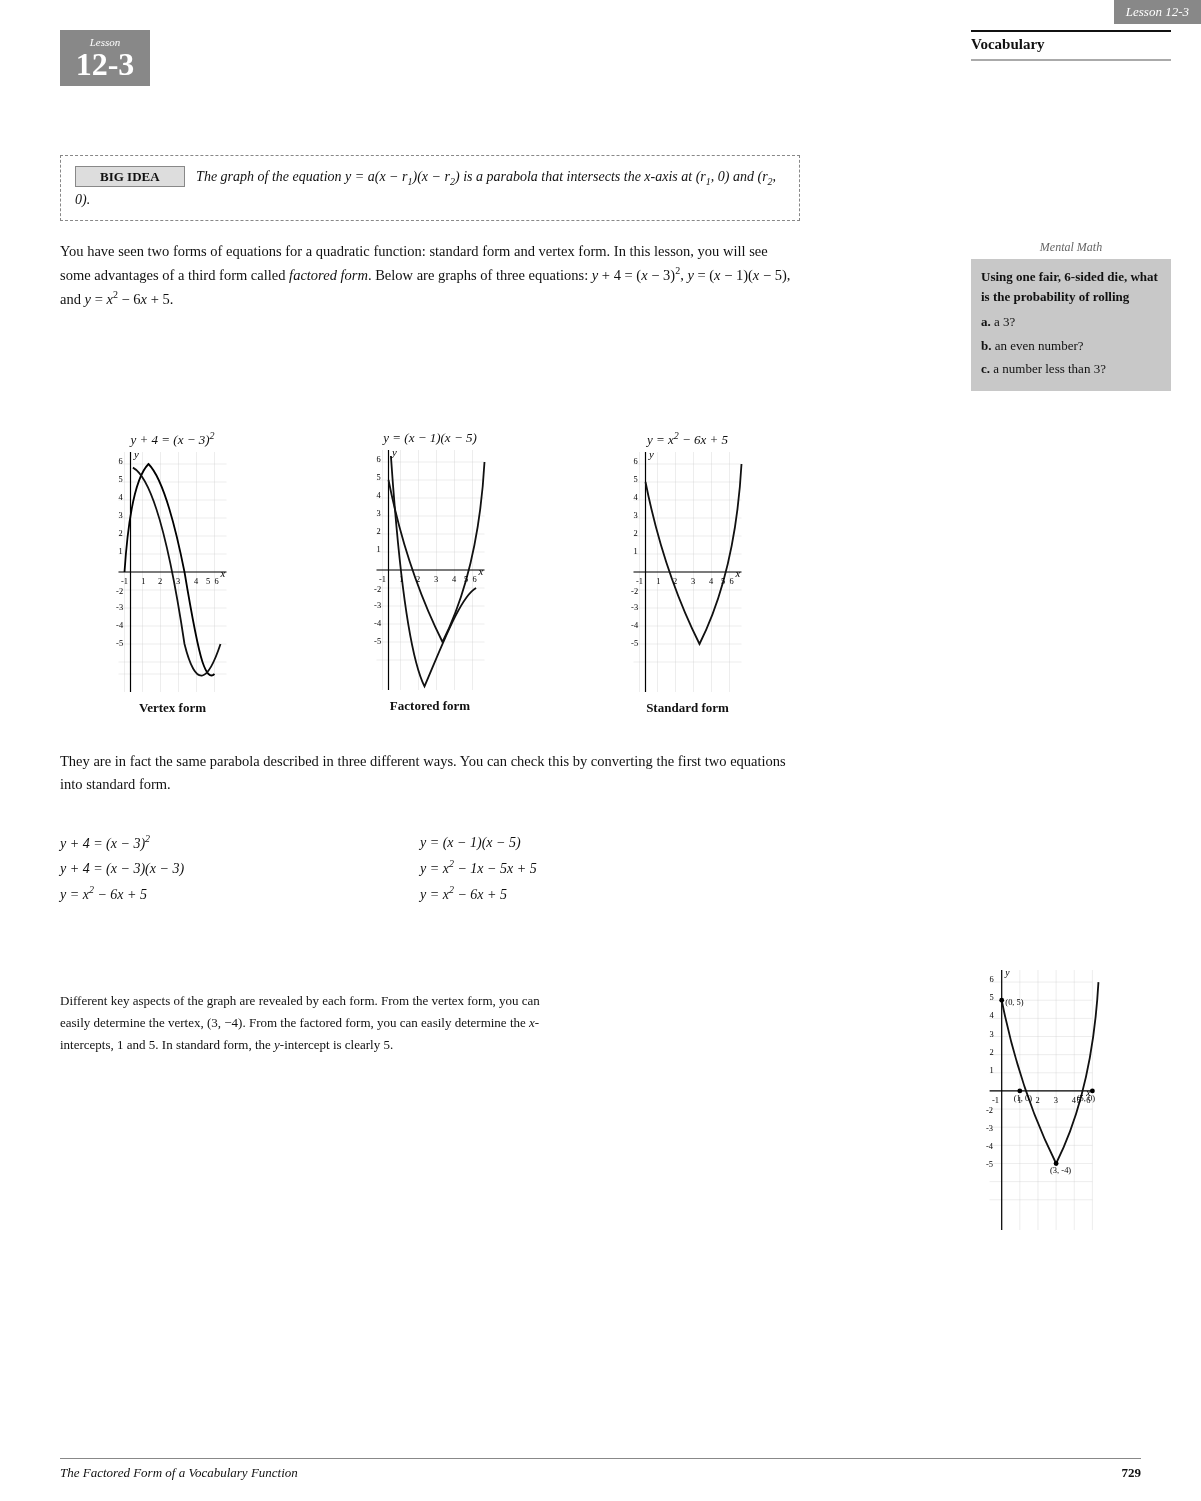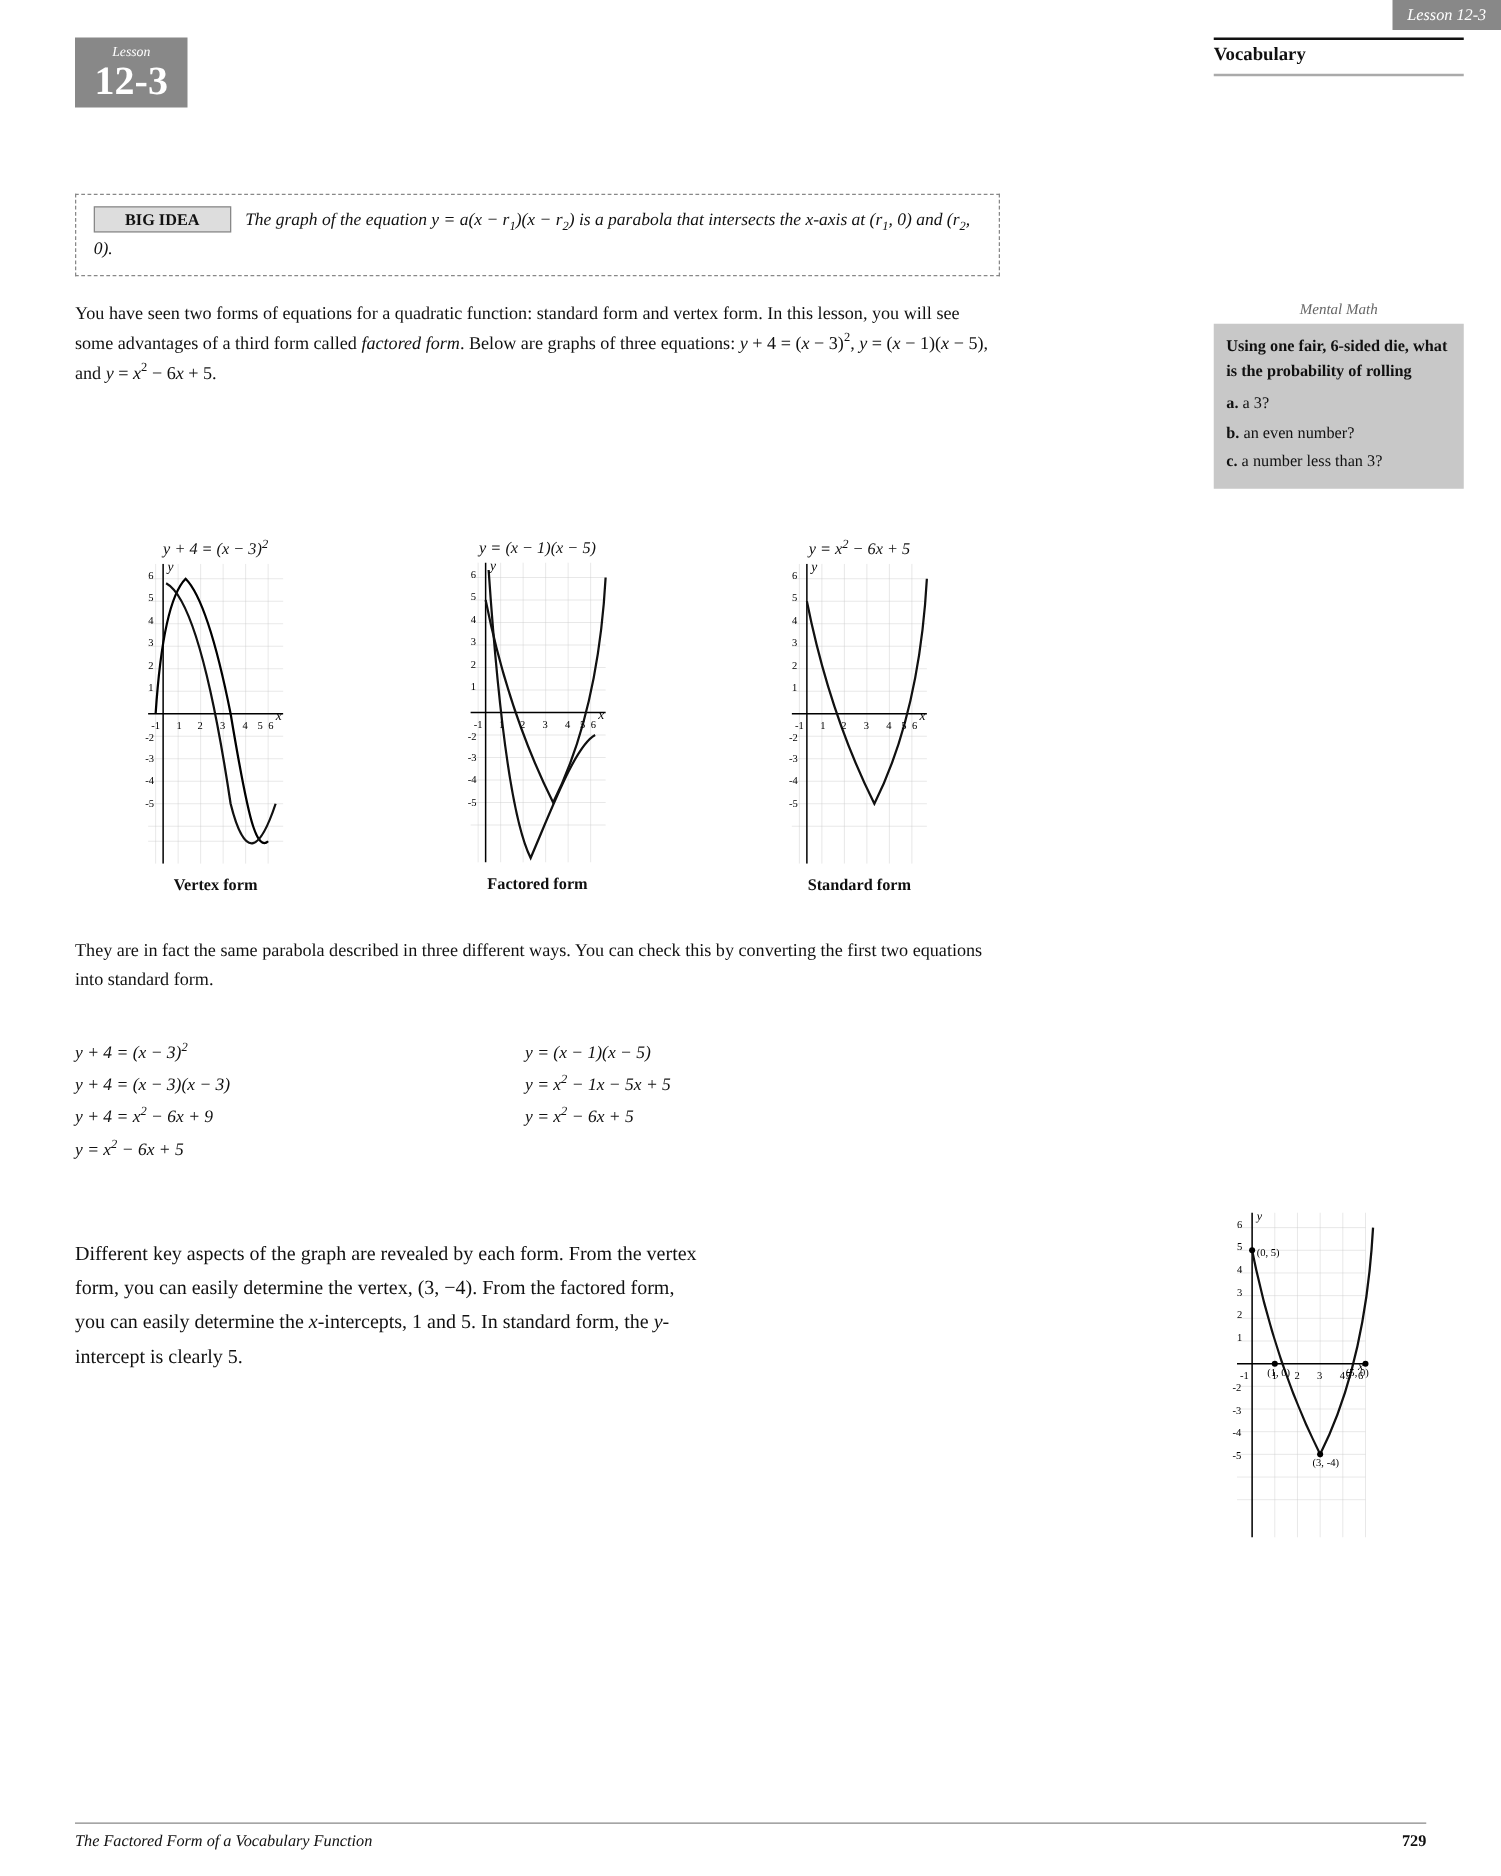--- a/index.html
+++ b/index.html
@@ -228,21 +228,21 @@
       right: 60px;
       width: 200px;
     }
 
     
     .lower-text {
       position: absolute;
       top: 990px;
       left: 60px;
       width: 500px;
-      font-size: 16px;
+      font-size: 13px;
       line-height: 1.7;
     }
 
     
     .footer {
       position: absolute;
       bottom: 20px;
       left: 60px;
       right: 60px;
       display: flex;
@@ -490,21 +490,20 @@
   <p>
     They are in fact the same parabola described in three different ways. You can check this by converting the first two equations into standard form.
   </p>
 </div>
 
 <div class="equations-section">
   <div class="eq-columns">
     <div class="eq-col">
       <div class="eq-line"><i>y</i> + 4 = (<i>x</i> − 3)<sup>2</sup></div>
       <div class="eq-line"><i>y</i> + 4 = (<i>x</i> − 3)(<i>x</i> − 3)</div>
-      <div class="eq-line"><i>y</i> + 4 = <i>x</i><sup>2</sup> − 6<i>x</i> + 9</div>
       <div class="eq-line"><i>y</i> = <i>x</i><sup>2</sup> − 6<i>x</i> + 5</div>
     </div>
     <div class="eq-col">
       <div class="eq-line"><i>y</i> = (<i>x</i> − 1)(<i>x</i> − 5)</div>
       <div class="eq-line"><i>y</i> = <i>x</i><sup>2</sup> − 1<i>x</i> − 5<i>x</i> + 5</div>
       <div class="eq-line"><i>y</i> = <i>x</i><sup>2</sup> − 6<i>x</i> + 5</div>
     </div>
   </div>
 </div>
 

